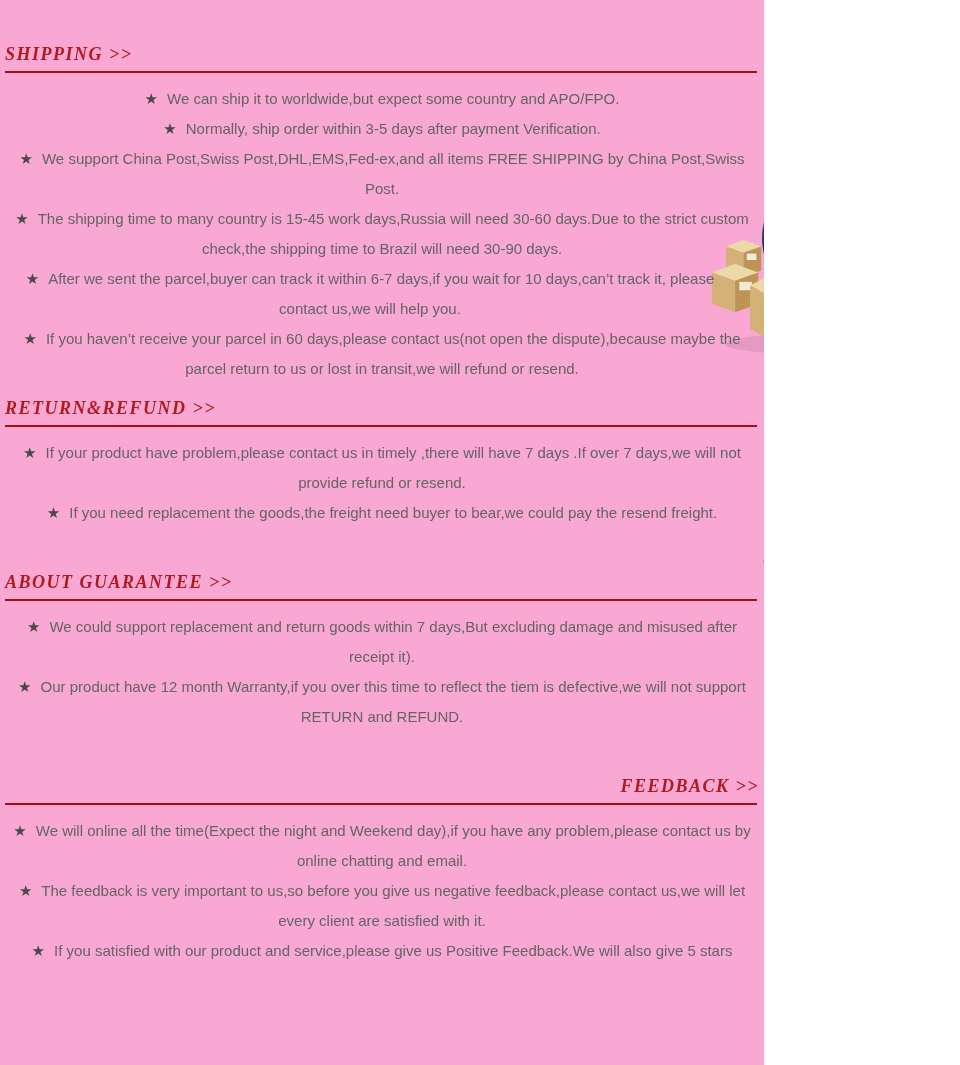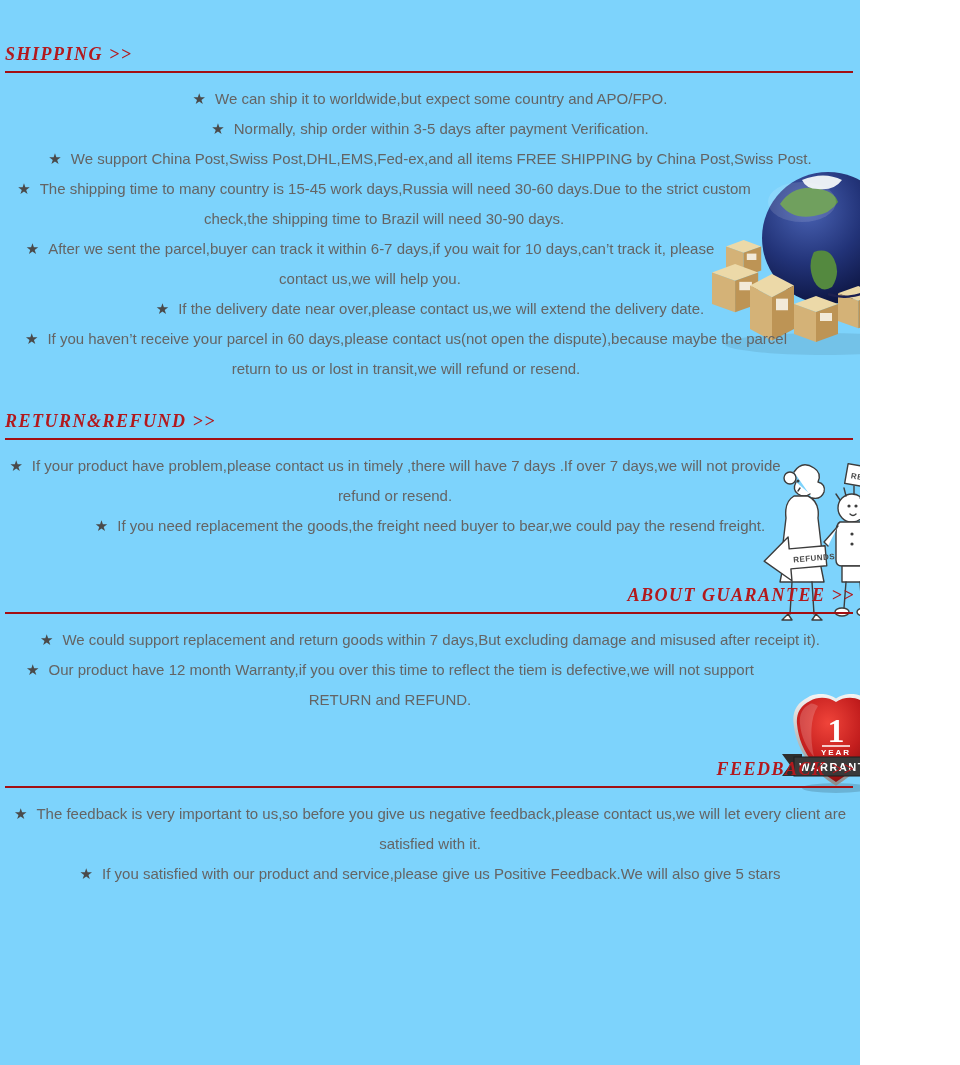--- a/index.html
+++ b/index.html
@@ -1,38 +1,38 @@
 <!DOCTYPE html>
 <html><head>
 <meta charset="utf-8">
 <style>
   html,body{margin:0;padding:0;background:#ffffff;}
   .page{
     position:relative;
-    width:860px;height:1065px;
-    background:#7dd3fc;
+    width:764px;height:1065px;
+    background:#f9a8d4;
     overflow:hidden;
     font-family:"Liberation Sans","DejaVu Sans",sans-serif;
     color:#646464;
   }
   .sec{padding:0 5px;position:relative;z-index:2;}
   .sec-title{
     margin:0;
     font-family:"Liberation Serif","DejaVu Serif",serif;
     font-style:italic;
     font-weight:bold;
     font-size:18px;
     letter-spacing:1.5px;
     color:#b2191d;
     height:24px;
     line-height:24px;
   }
   .mt1{margin-top:42px;}
-  .mt2{margin-top:25px;}
-  .mt3{margin-top:42px;text-align:right;}
+  .mt2{margin-top:12px;}
+  .mt3{margin-top:42px;}
   .mt4{margin-top:42px;text-align:right;}
   .rule{height:2px;background:#a30f12;margin:5px 2px 0 0;}
   .list{margin-top:11px;}
   .bullet{
     margin:0;
     font-size:15px;
     line-height:30px;
     color:#646464;
     text-align:center;
   }
@@ -60,21 +60,20 @@
 
   <div class="sec">
     <h2 class="sec-title mt1">SHIPPING &gt;&gt;</h2>
     <div class="rule"></div>
     <div class="list">
       <p class="bullet"><span class="star">★</span><span>We can ship it to worldwide,but expect some country and APO/FPO.</span></p>
       <p class="bullet"><span class="star">★</span><span>Normally, ship order within 3-5 days after payment Verification.</span></p>
       <p class="bullet"><span class="star">★</span><span>We support China Post,Swiss Post,DHL,EMS,Fed-ex,and all items FREE SHIPPING by China Post,Swiss Post.</span></p>
       <p class="bullet mw758"><span class="star">★</span><span>The shipping time to many country is 15-45 work days,Russia will need 30-60 days.Due to the strict custom check,the shipping time to Brazil will need 30-90 days.</span></p>
       <p class="bullet mw730"><span class="star">★</span><span>After we sent the parcel,buyer can track it within 6-7 days,if you wait for 10 days,can’t track it, please contact us,we will help you.</span></p>
-      <p class="bullet"><span class="star">★</span><span>If the delivery date near over,please contact us,we will extend the delivery date.</span></p>
       <p class="bullet mw802"><span class="star">★</span><span>If you haven’t receive your parcel in 60 days,please contact us(not open the dispute),because maybe the parcel return to us or lost in transit,we will refund or resend.</span></p>
     </div>
   </div>
 
   <div class="sec">
     <h2 class="sec-title mt2">RETURN&amp;REFUND &gt;&gt;</h2>
     <div class="rule"></div>
     <div class="list">
       <p class="bullet mw780"><span class="star">★</span><span>If your product have problem,please contact us in timely ,there will have 7 days .If over 7 days,we will not provide refund or resend.</span></p>
       <p class="bullet"><span class="star">★</span><span>If you need replacement the goods,the freight need buyer to bear,we could pay the resend freight.</span></p>
@@ -87,20 +86,21 @@
     <div class="list">
       <p class="bullet"><span class="star">★</span><span>We could support replacement and return goods within 7 days,But excluding damage and misused after receipt it).</span></p>
       <p class="bullet mw770"><span class="star">★</span><span>Our product have 12 month Warranty,if you over this time to reflect the tiem is defective,we will not support RETURN and REFUND.</span></p>
     </div>
   </div>
 
   <div class="sec">
     <h2 class="sec-title mt4">FEEDBACK &gt;&gt;</h2>
     <div class="rule"></div>
     <div class="list">
+      <p class="bullet"><span class="star">★</span><span>We will online all the time(Expect the night and Weekend day),if you have any problem,please contact us by online chatting and email.</span></p>
       <p class="bullet mw900"><span class="star">★</span><span>The feedback is very important to us,so before you give us negative feedback,please contact us,we will let every client are satisfied with it.</span></p>
       <p class="bullet"><span class="star">★</span><span>If you satisfied with our product and service,please give us Positive Feedback.We will also give 5 stars</span></p>
     </div>
   </div>
 
   <div class="img-abs img-globe">
     <svg width="242" height="208" viewBox="0 0 242 208">
       <defs>
         <radialGradient id="gSphere" cx="35%" cy="28%" r="75%">
           <stop offset="0%" stop-color="#4a63b4"></stop>

